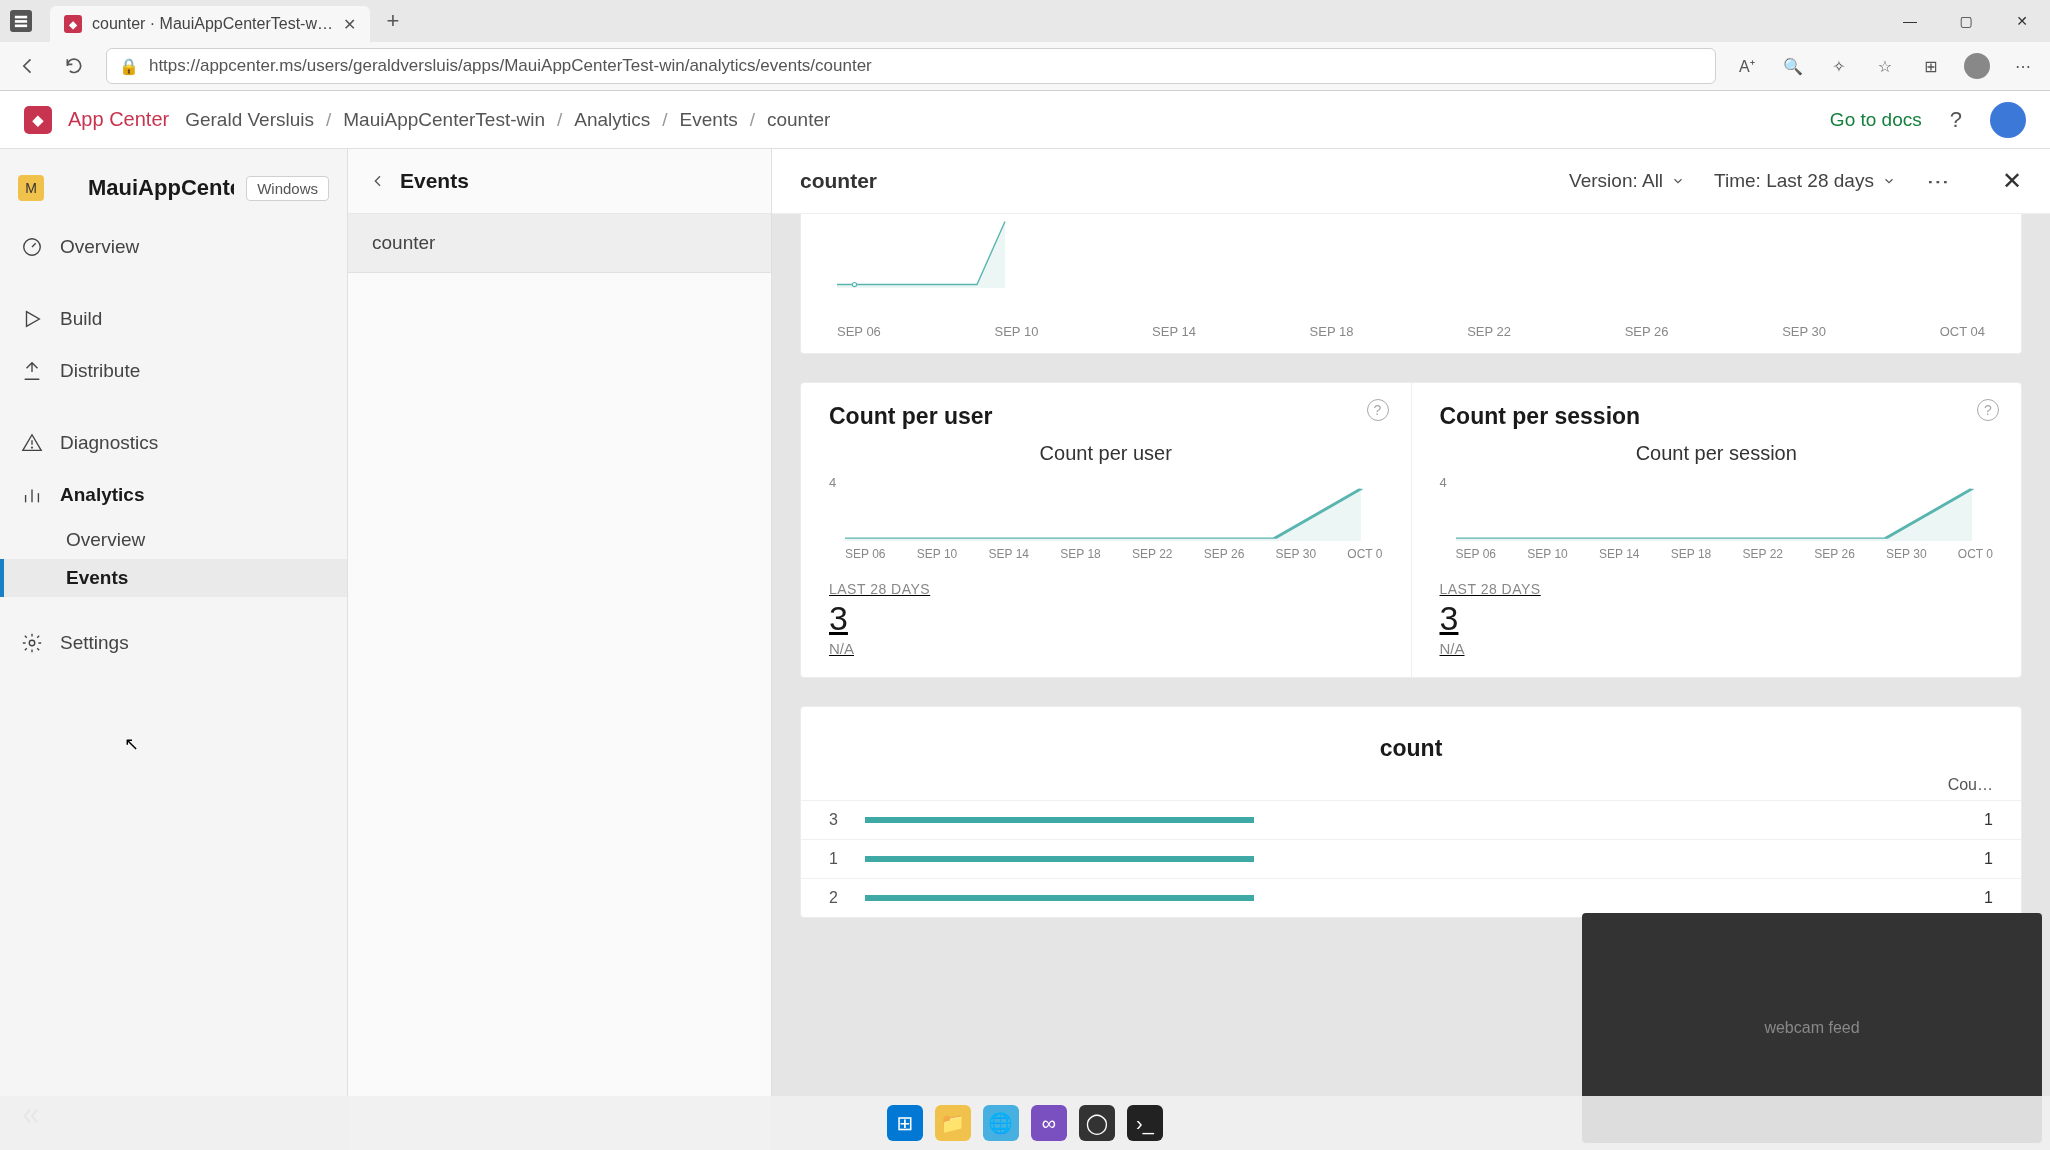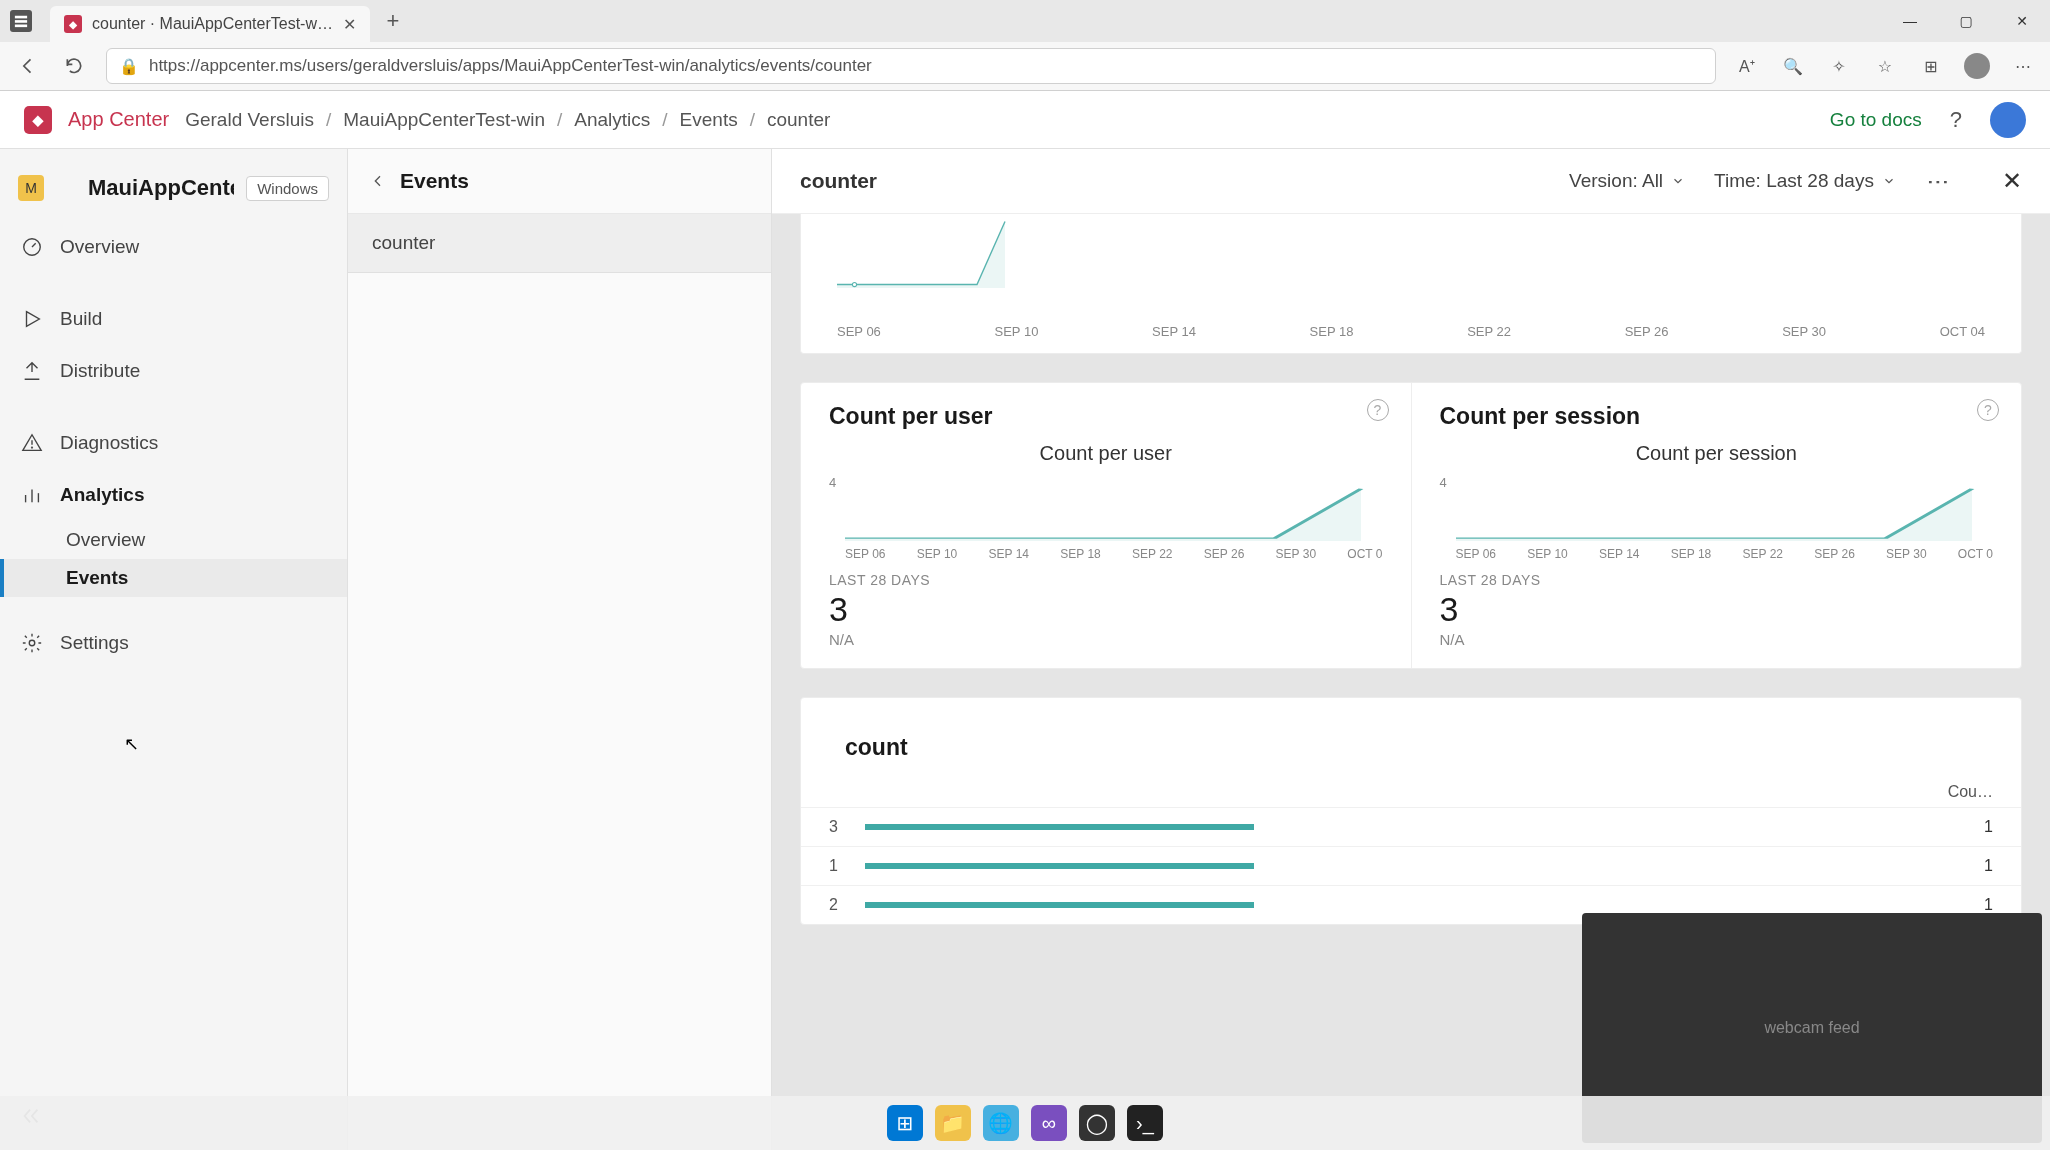--- a/index.html
+++ b/index.html
@@ -92,27 +92,27 @@
 .chart-top { height: 110px; position: relative; padding: 0 36px 10px; }
 .chart-line-top { position: absolute; left: 36px; right: 36px; bottom: 36px; height: 70px; }
 .chart-axis { display: flex; justify-content: space-between; font-size: 13px; color: #888; padding: 8px 0 14px; }
 .chart-small-wrap { padding: 0 0 10px; }
 .chart-small-title { text-align: center; font-size: 20px; color: #333; margin: 4px 0 10px; }
 .chart-small { height: 86px; position: relative; }
 .y-label { position: absolute; left: 0; top: 0; font-size: 13px; color: #888; }
 .chart-small .axis { display: flex; justify-content: space-between; font-size: 12px; color: #888; position: absolute; left: 16px; right: 0; bottom: 0; }
 .chart-small svg { position: absolute; left: 16px; right: 0; top: 8px; bottom: 18px; width: calc(100% - 16px); height: 58px; }
 
-.stat-block { margin-top: 1px; }
+.stat-block { margin-top: 10px; text-decoration: underline; }
 .stat-label { font-size: 14px; color: #888; letter-spacing: 0.5px; }
 .stat-value { font-size: 34px; font-weight: 400; color: #1a1a1a; margin: 2px 0; }
 .stat-sub { font-size: 15px; color: #888; }
 
 
-.count-card .card-title { padding: 20px 28px 6px; margin: 16px; }
+.count-card .card-title { padding: 20px 28px 6px; margin: 8px; text-align: center; }
 .count-head { display: flex; justify-content: flex-end; padding: 0 28px 6px; color: #555; font-size: 16px; }
 .count-row { display: flex; align-items: center; padding: 10px 28px; gap: 18px; border-top: 1px solid #f0f0f0; }
 .count-key { width: 18px; font-size: 16px; color: #555; }
 .count-bar-wrap { flex: 1; position: relative; height: 6px; }
 .count-bar { position: absolute; left: 0; top: 0; bottom: 0; background: #3fa9a5; }
 .count-val { width: 30px; text-align: right; font-size: 16px; color: #333; }
 
 
 .webcam { position: absolute; right: 8px; bottom: 8px; width: 460px; height: 230px; background: #333; border-radius: 4px; display:flex; align-items:center; justify-content:center; color:#888; font-size:16px;}
 

